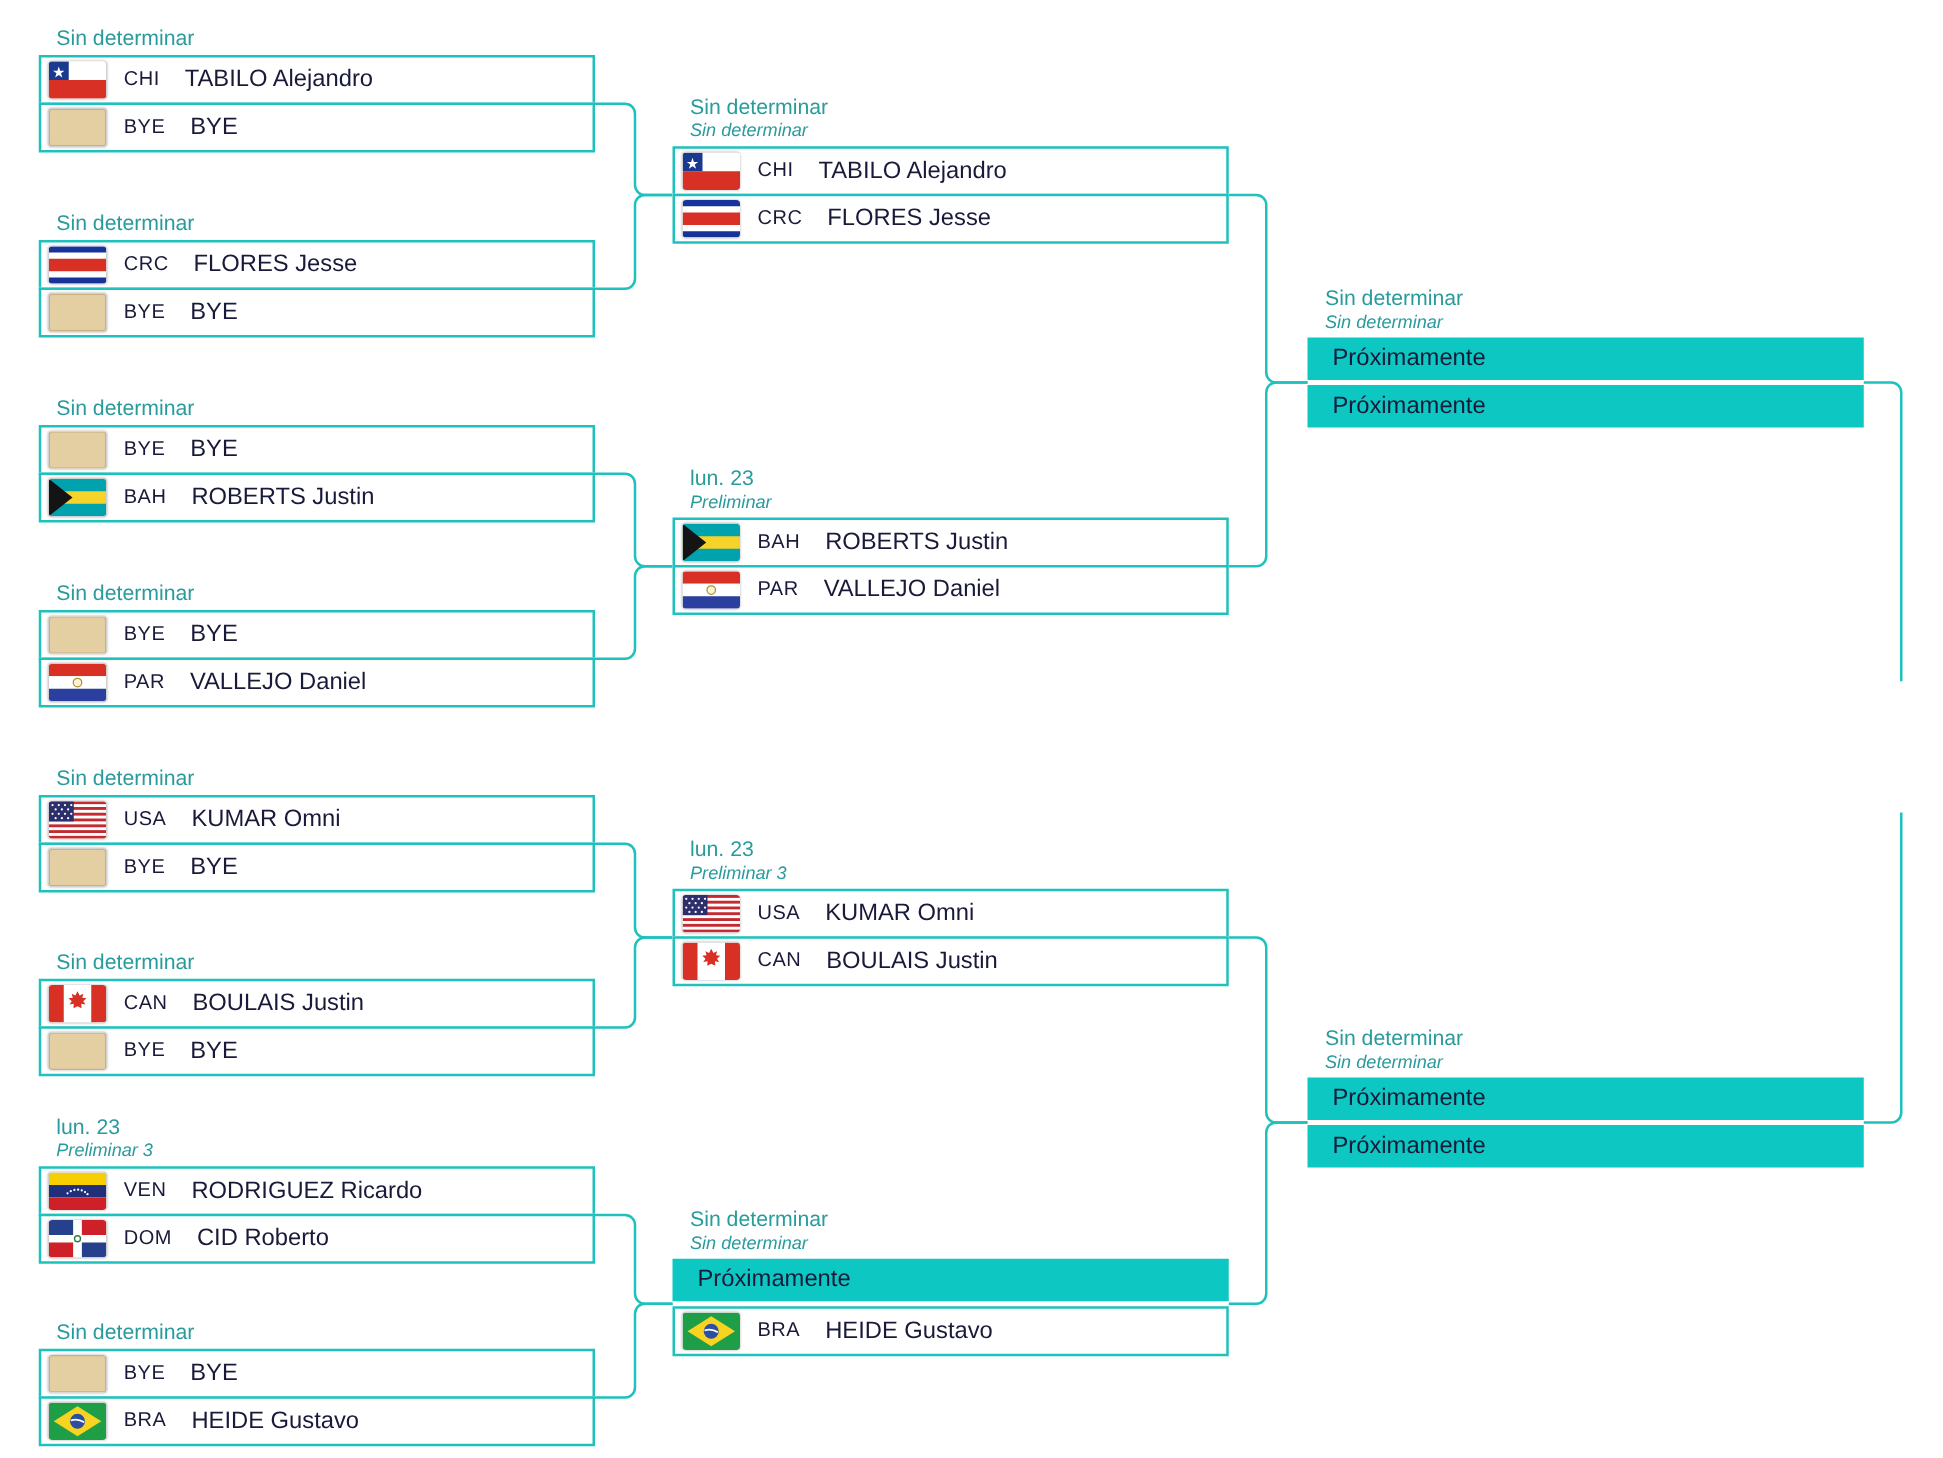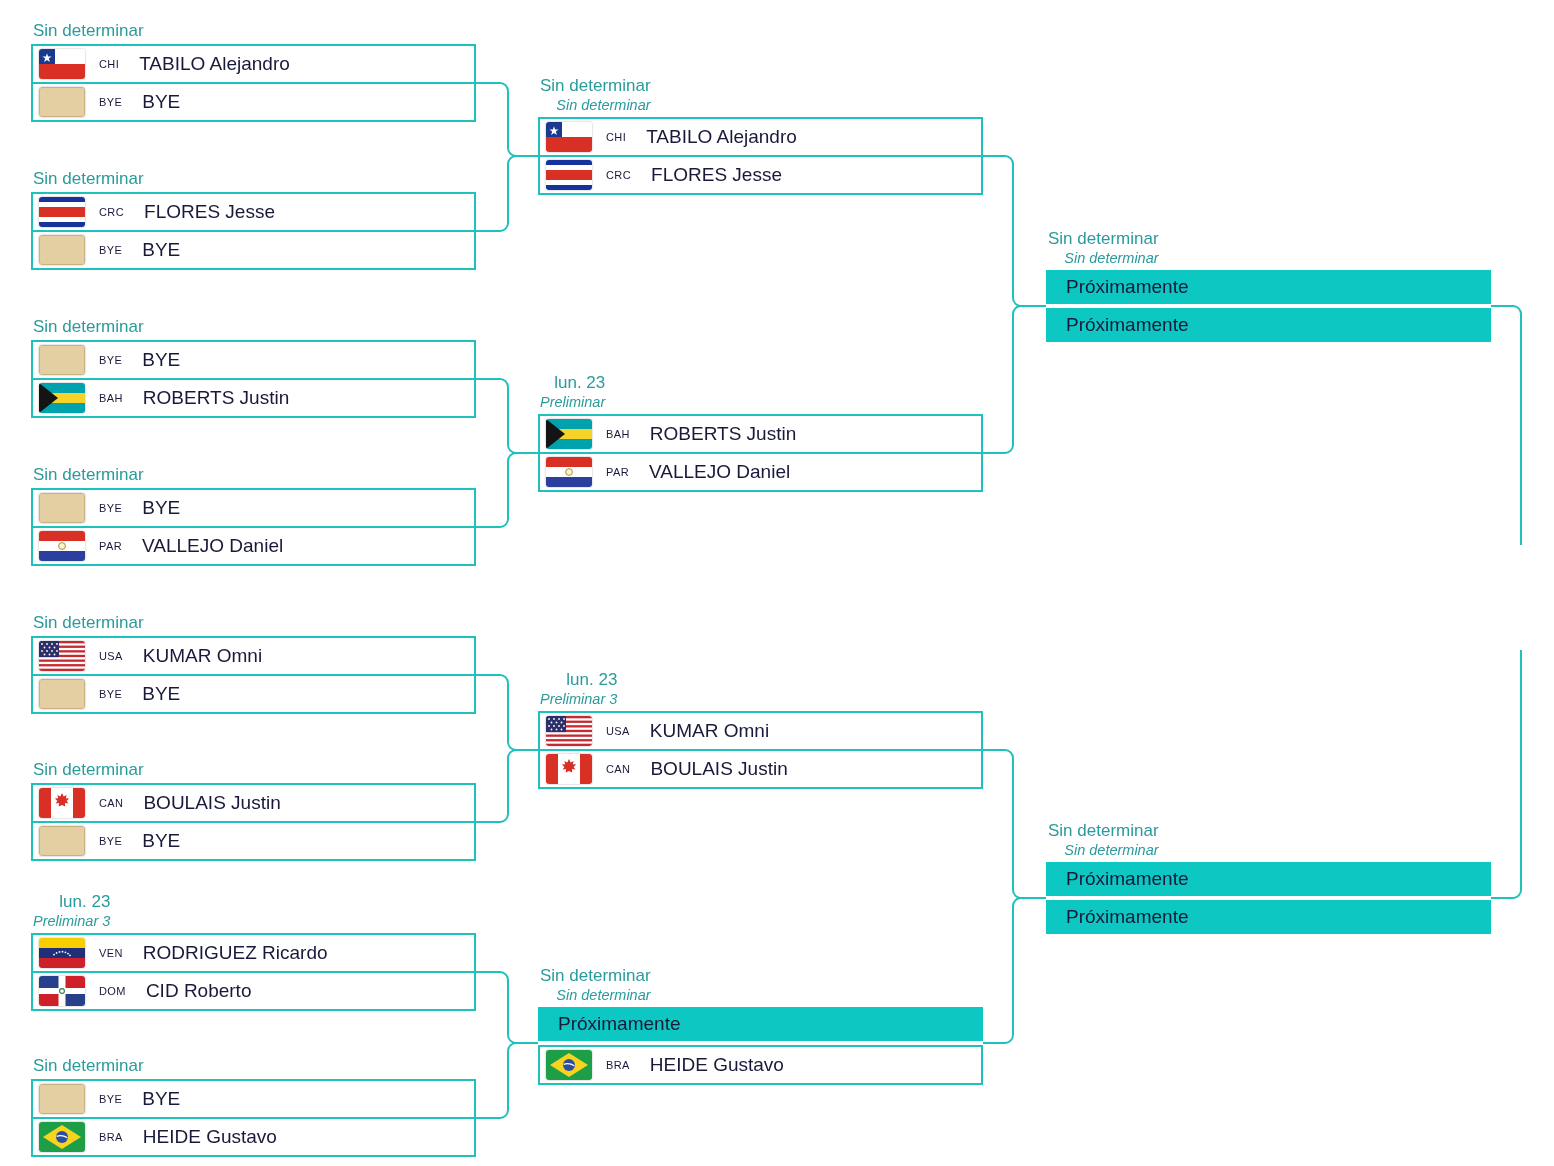--- a/index.html
+++ b/index.html
@@ -15,21 +15,21 @@
     height:1166px;
     background:#fff;
     overflow:hidden;
     font-family:"Liberation Sans", sans-serif;
     color:var(--text);
   }
   .wires{position:absolute;left:0;top:0;pointer-events:none;}
   .wires path{stroke:var(--line);stroke-width:2;fill:none;}
 
   .match{position:absolute;width:445px;}
-  .lbl{position:absolute;bottom:100%;left:2px;margin-bottom:3px;white-space:nowrap;text-align:right;}
+  .lbl{position:absolute;bottom:100%;left:14px;margin-bottom:3px;white-space:nowrap;}
   .lbl .main{font-size:17px;line-height:21px;color:var(--label);}
   .lbl .sub{font-size:14.5px;line-height:18px;font-style:italic;color:var(--label);}
 
   .rows{width:100%;}
   .row{box-sizing:border-box;display:flex;align-items:center;}
   .row.player{
     height:40px;background:#fff;border:2px solid var(--line);
     padding:0 6px;
   }
   .row.player + .row.player{margin-top:-2px;}
@@ -37,21 +37,21 @@
     height:34px;background:var(--fill);margin-bottom:4px;
     padding:0 20px;
   }
   .soon-text{font-size:19px;color:var(--text);}
 
   .flag{
     width:46px;height:30px;border-radius:3px;overflow:hidden;
     flex:0 0 auto;box-shadow:0 0 2px rgba(0,0,0,.35);
   }
   .flag svg{display:block;width:100%;height:100%;}
-  .cc{margin-left:14px;font-size:11px;letter-spacing:.4px;color:var(--text);}
+  .cc{margin-left:14px;font-size:16px;letter-spacing:.4px;color:var(--text);}
   .pn{margin-left:20px;font-size:19px;color:var(--text);white-space:nowrap;}
 </style>
 </head>
 <body>
 
 <div id="stage">
 
   <svg class="wires" width="1554" height="1166" aria-hidden="true">
     <path d="M476 83 H500 A8 8 0 0 1 508 91 V148 A8 8 0 0 0 516 156 H538"></path>
     <path d="M476 231 H500 A8 8 0 0 0 508 223 V164 A8 8 0 0 1 516 156 H538"></path>

